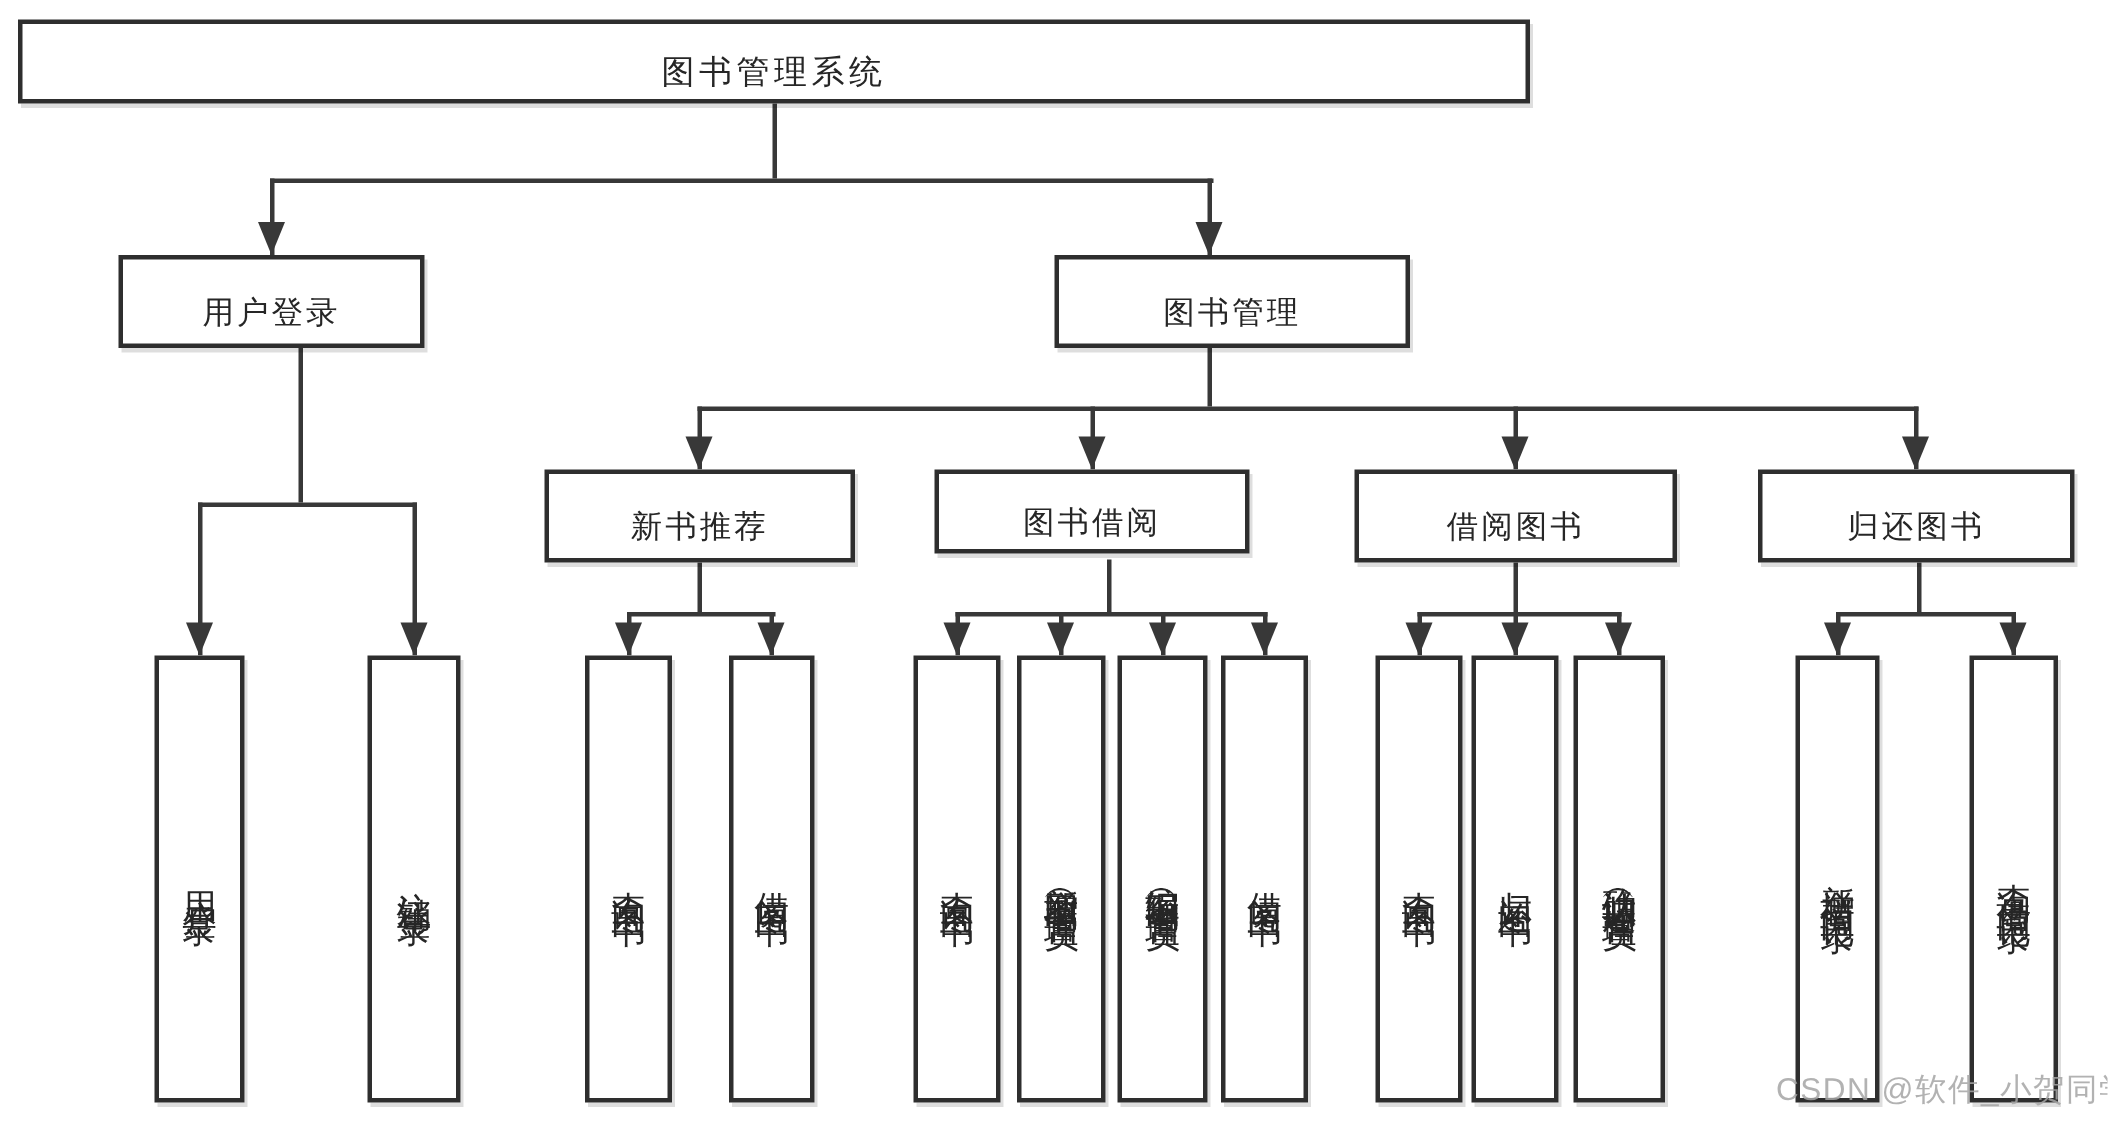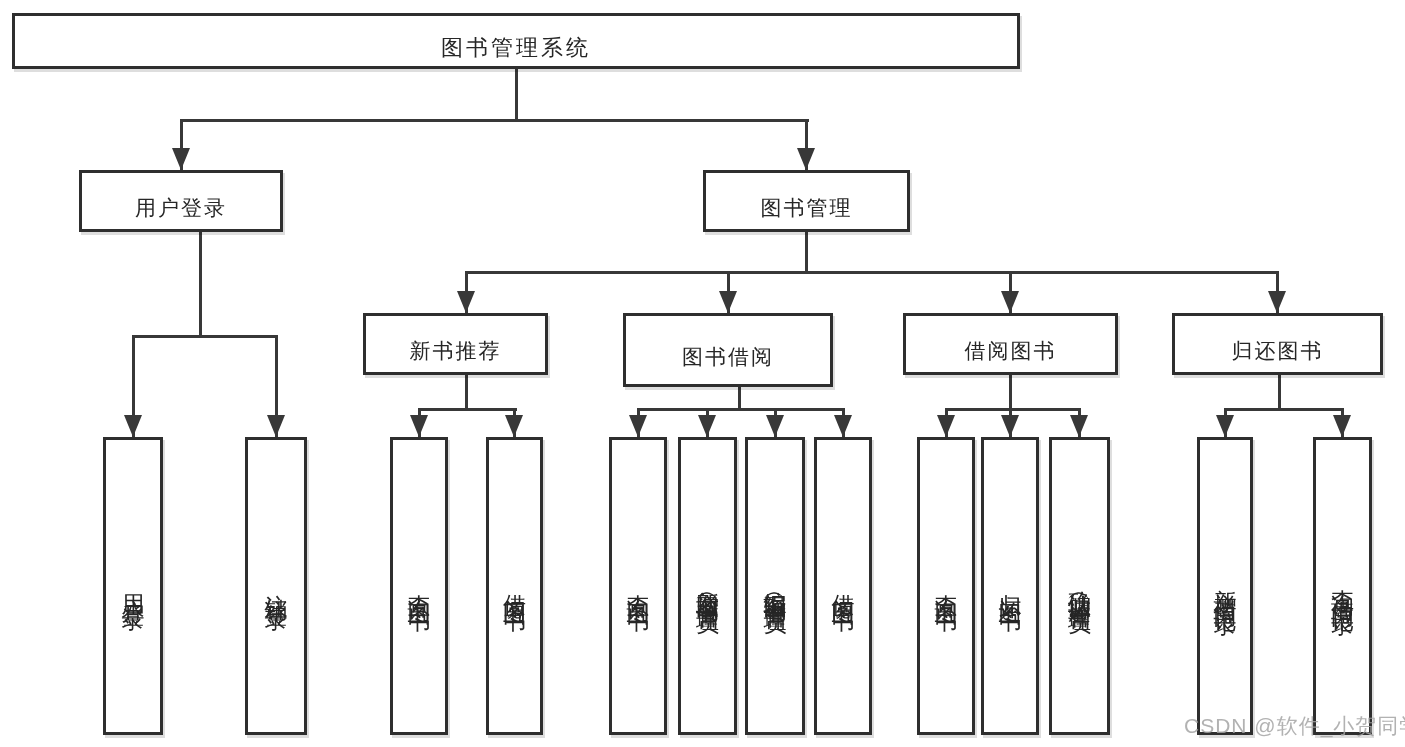--- a/index.html
+++ b/index.html
@@ -97,28 +97,28 @@
 <div class="arrow" style="left:1216px;top:415px"></div>
 <div class="arrow" style="left:1333px;top:415px"></div>
 
 <div class="box" style="left:12px;top:13px;width:1008px;height:56px">
   <span class="lbl root-lbl">图书管理系统</span>
 </div>
 
 <div class="box" style="left:79px;top:170px;width:204px;height:62px">
   <span class="lbl">用户登录</span>
 </div>
-<div class="box" style="left:703px;top:170px;width:207px;height:62px">
+<div class="box" style="left:703px;top:170px;width:237px;height:62px">
   <span class="lbl">图书管理</span>
 </div>
 
-<div class="box" style="left:363px;top:313px;width:185px;height:62px">
+<div class="box" style="left:363px;top:313px;width:207px;height:62px">
   <span class="lbl">新书推荐</span>
 </div>
-<div class="box" style="left:623px;top:313px;width:210px;height:74px">
+<div class="box" style="left:623px;top:313px;width:210px;height:56px">
   <span class="lbl">图书借阅</span>
 </div>
 <div class="box" style="left:903px;top:313px;width:215px;height:62px">
   <span class="lbl">借阅图书</span>
 </div>
 <div class="box" style="left:1172px;top:313px;width:211px;height:62px">
   <span class="lbl">归还图书</span>
 </div>
 
 <div class="box" style="left:103px;top:437px;width:60px;height:298px">

